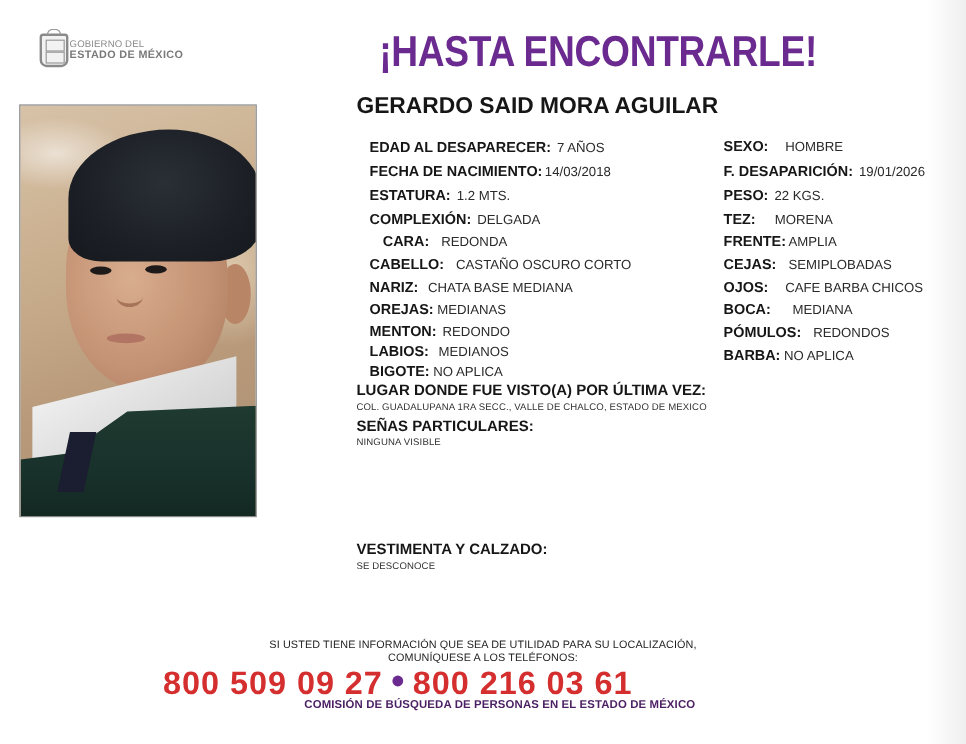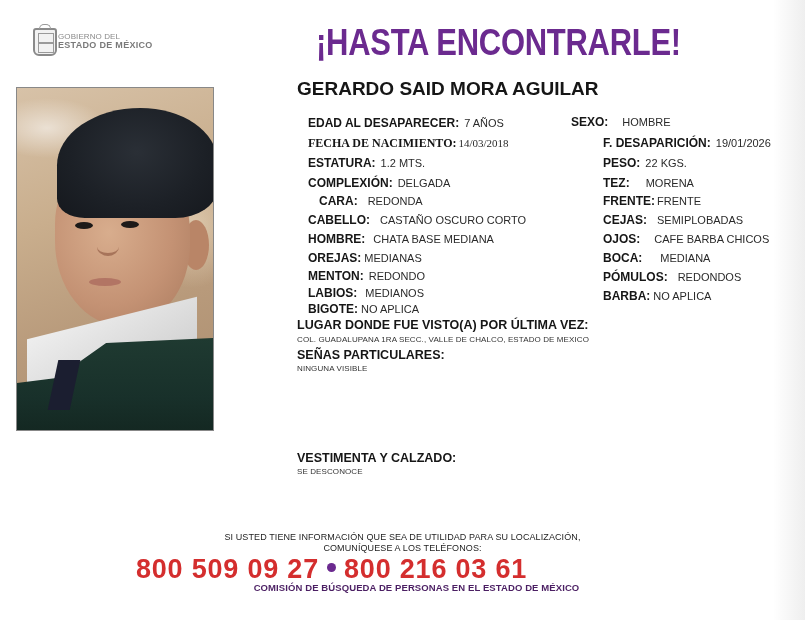--- a/index.html
+++ b/index.html
@@ -112,65 +112,65 @@
   <div class="ph-nose"></div>
   <div class="ph-mouth"></div>
   <div class="ph-collar"></div>
   <div class="ph-sweater"></div>
   <div class="ph-tie"></div>
 </div>
 
 <div class="row" style="left:297px; top:116px;">
   <span class="lbl">EDAD AL DESAPARECER:</span><span class="val">7 AÑOS</span>
 </div>
-<div class="row" style="left:297px; top:136px;font-family:Liberation Serif, serif;">
+<div class="row" style="left:297px; top:136px;">
   <span class="lbl">FECHA DE NACIMIENTO:</span><span class="val" style="margin-left:2px">14/03/2018</span>
 </div>
 <div class="row" style="left:297px; top:156px;">
   <span class="lbl">ESTATURA:</span><span class="val">1.2 MTS.</span>
 </div>
 <div class="row" style="left:297px; top:176px;">
   <span class="lbl">COMPLEXIÓN:</span><span class="val">DELGADA</span>
 </div>
 <div class="row" style="left:308px; top:194px;">
   <span class="lbl">CARA:</span><span class="val" style="margin-left:10px">REDONDA</span>
 </div>
 <div class="row" style="left:297px; top:213px;">
   <span class="lbl">CABELLO:</span><span class="val" style="margin-left:10px">CASTAÑO OSCURO CORTO</span>
 </div>
 <div class="row" style="left:297px; top:232px;">
-  <span class="lbl">HOMBRE:</span><span class="val" style="margin-left:8px">CHATA BASE MEDIANA</span>
+  <span class="lbl">NARIZ:</span><span class="val" style="margin-left:8px">CHATA BASE MEDIANA</span>
 </div>
 <div class="row" style="left:297px; top:251px;">
   <span class="lbl">OREJAS:</span><span class="val" style="margin-left:3px">MEDIANAS</span>
 </div>
 <div class="row" style="left:297px; top:269px;">
   <span class="lbl">MENTON:</span><span class="val">REDONDO</span>
 </div>
 <div class="row" style="left:297px; top:286px;">
   <span class="lbl">LABIOS:</span><span class="val" style="margin-left:8px">MEDIANOS</span>
 </div>
 <div class="row" style="left:297px; top:302px;">
   <span class="lbl">BIGOTE:</span><span class="val" style="margin-left:3px">NO APLICA</span>
 </div>
 
-<div class="row" style="left:560px; top:115px;">
+<div class="row" style="left:592px; top:115px;">
   <span class="lbl">SEXO:</span><span class="val" style="margin-left:14px">HOMBRE</span>
 </div>
 <div class="row" style="left:592px; top:136px;">
   <span class="lbl">F. DESAPARICIÓN:</span><span class="val">19/01/2026</span>
 </div>
 <div class="row" style="left:592px; top:156px;">
   <span class="lbl">PESO:</span><span class="val">22 KGS.</span>
 </div>
 <div class="row" style="left:592px; top:176px;">
   <span class="lbl">TEZ:</span><span class="val" style="margin-left:16px">MORENA</span>
 </div>
 <div class="row" style="left:592px; top:194px;">
-  <span class="lbl">FRENTE:</span><span class="val" style="margin-left:2px">FRENTE</span>
+  <span class="lbl">FRENTE:</span><span class="val" style="margin-left:2px">AMPLIA</span>
 </div>
 <div class="row" style="left:592px; top:213px;">
   <span class="lbl">CEJAS:</span><span class="val" style="margin-left:10px">SEMIPLOBADAS</span>
 </div>
 <div class="row" style="left:592px; top:232px;">
   <span class="lbl">OJOS:</span><span class="val" style="margin-left:14px">CAFE BARBA CHICOS</span>
 </div>
 <div class="row" style="left:592px; top:251px;">
   <span class="lbl">BOCA:</span><span class="val" style="margin-left:18px">MEDIANA</span>
 </div>

